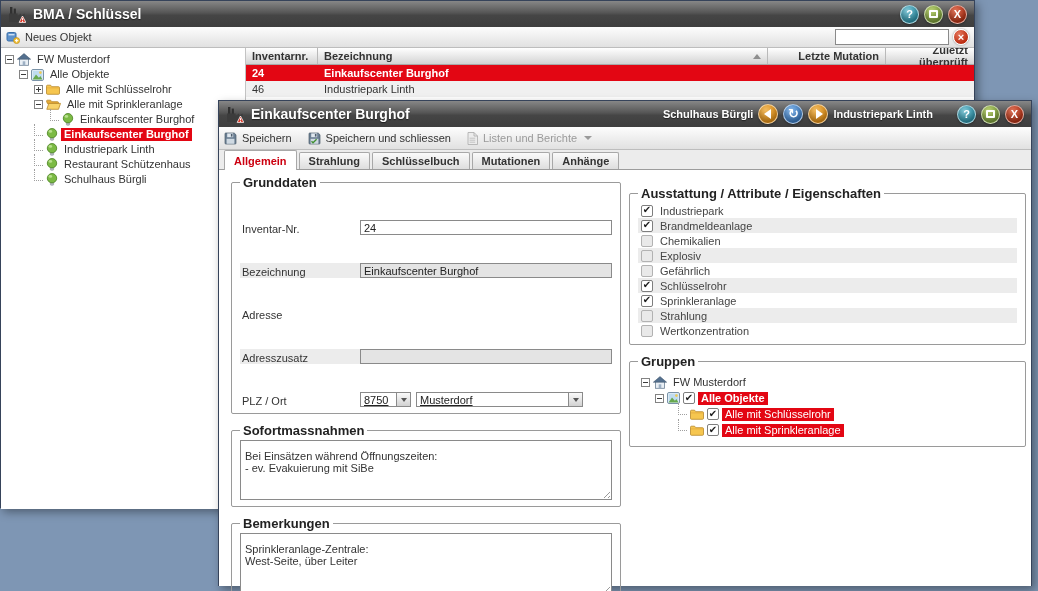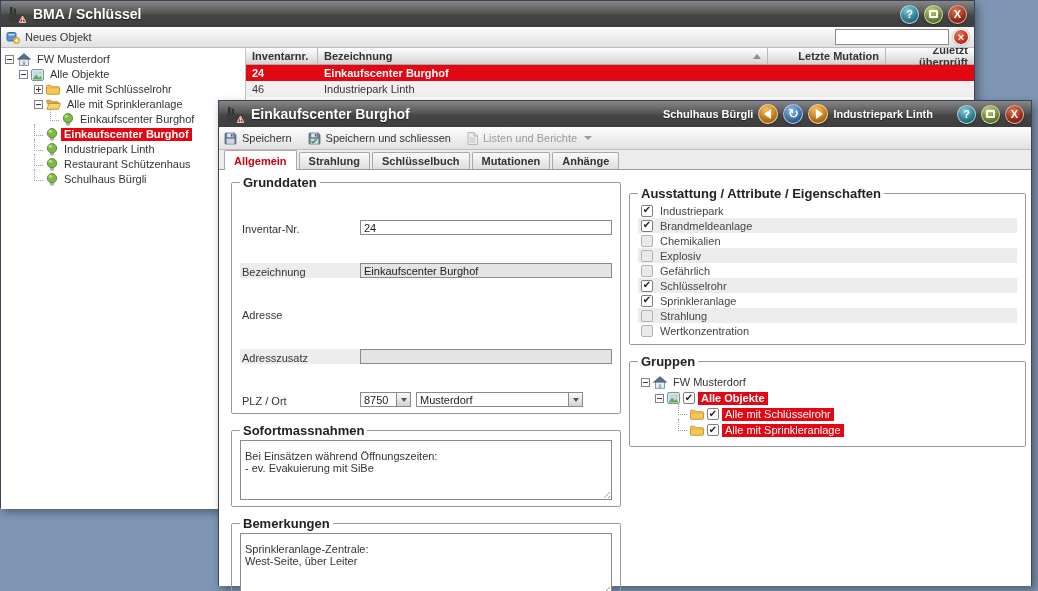--- a/index.html
+++ b/index.html
@@ -88,21 +88,21 @@
 
   fieldset { border:1px solid #9a9a9a; border-radius:2px; margin:0 0 9px; padding:2px 8px 6px; }
   legend { font-weight:bold; padding:0 3px; color:#222; font-size:13px; }
 
   .frow { display:flex; align-items:flex-end; height:15px;margin-top:28px; }
   .frow.alt { background:#ececec; }
   .flabel { width:120px; flex:none; color:#333; padding-left:2px; }
   .finput { flex:1; height:15px; border:1px solid #8a8a8a; font:11px "Liberation Sans","DejaVu Sans",sans-serif; padding:0 3px; background:#fff; color:#222; min-width:0; }
   .frow.alt .finput { background:#e4e4e4; }
   .combo { display:flex; }
-  .combo .finput { flex:none; border-right:none; }
+  .combo .finput { flex:none; border-right:none;text-decoration:underline; }
   .drop { width:15px; height:15px; flex:none; border:1px solid #8a8a8a; background:linear-gradient(#fafafa,#d2d2d2);
     display:flex; align-items:center; justify-content:center; }
   .drop .caret-down { border-top-color:#555; margin:0; border-left-width:3px; border-right-width:3px; border-top-width:4px; }
 
   .ta-wrap { position:relative; }
   textarea { width:100%; display:block; border:1px solid #8a8a8a; font:11px "Liberation Sans","DejaVu Sans",sans-serif;
     color:#333; resize:none; padding:9px 4px; background:#fff; overflow:hidden; }
   .ta-handle { position:absolute; right:2px; bottom:2px; width:9px; height:9px;
     background:repeating-linear-gradient(135deg, transparent 0 2px, #9a9a9a 2px 3px);
     clip-path:polygon(100% 0, 100% 100%, 0 100%); }

